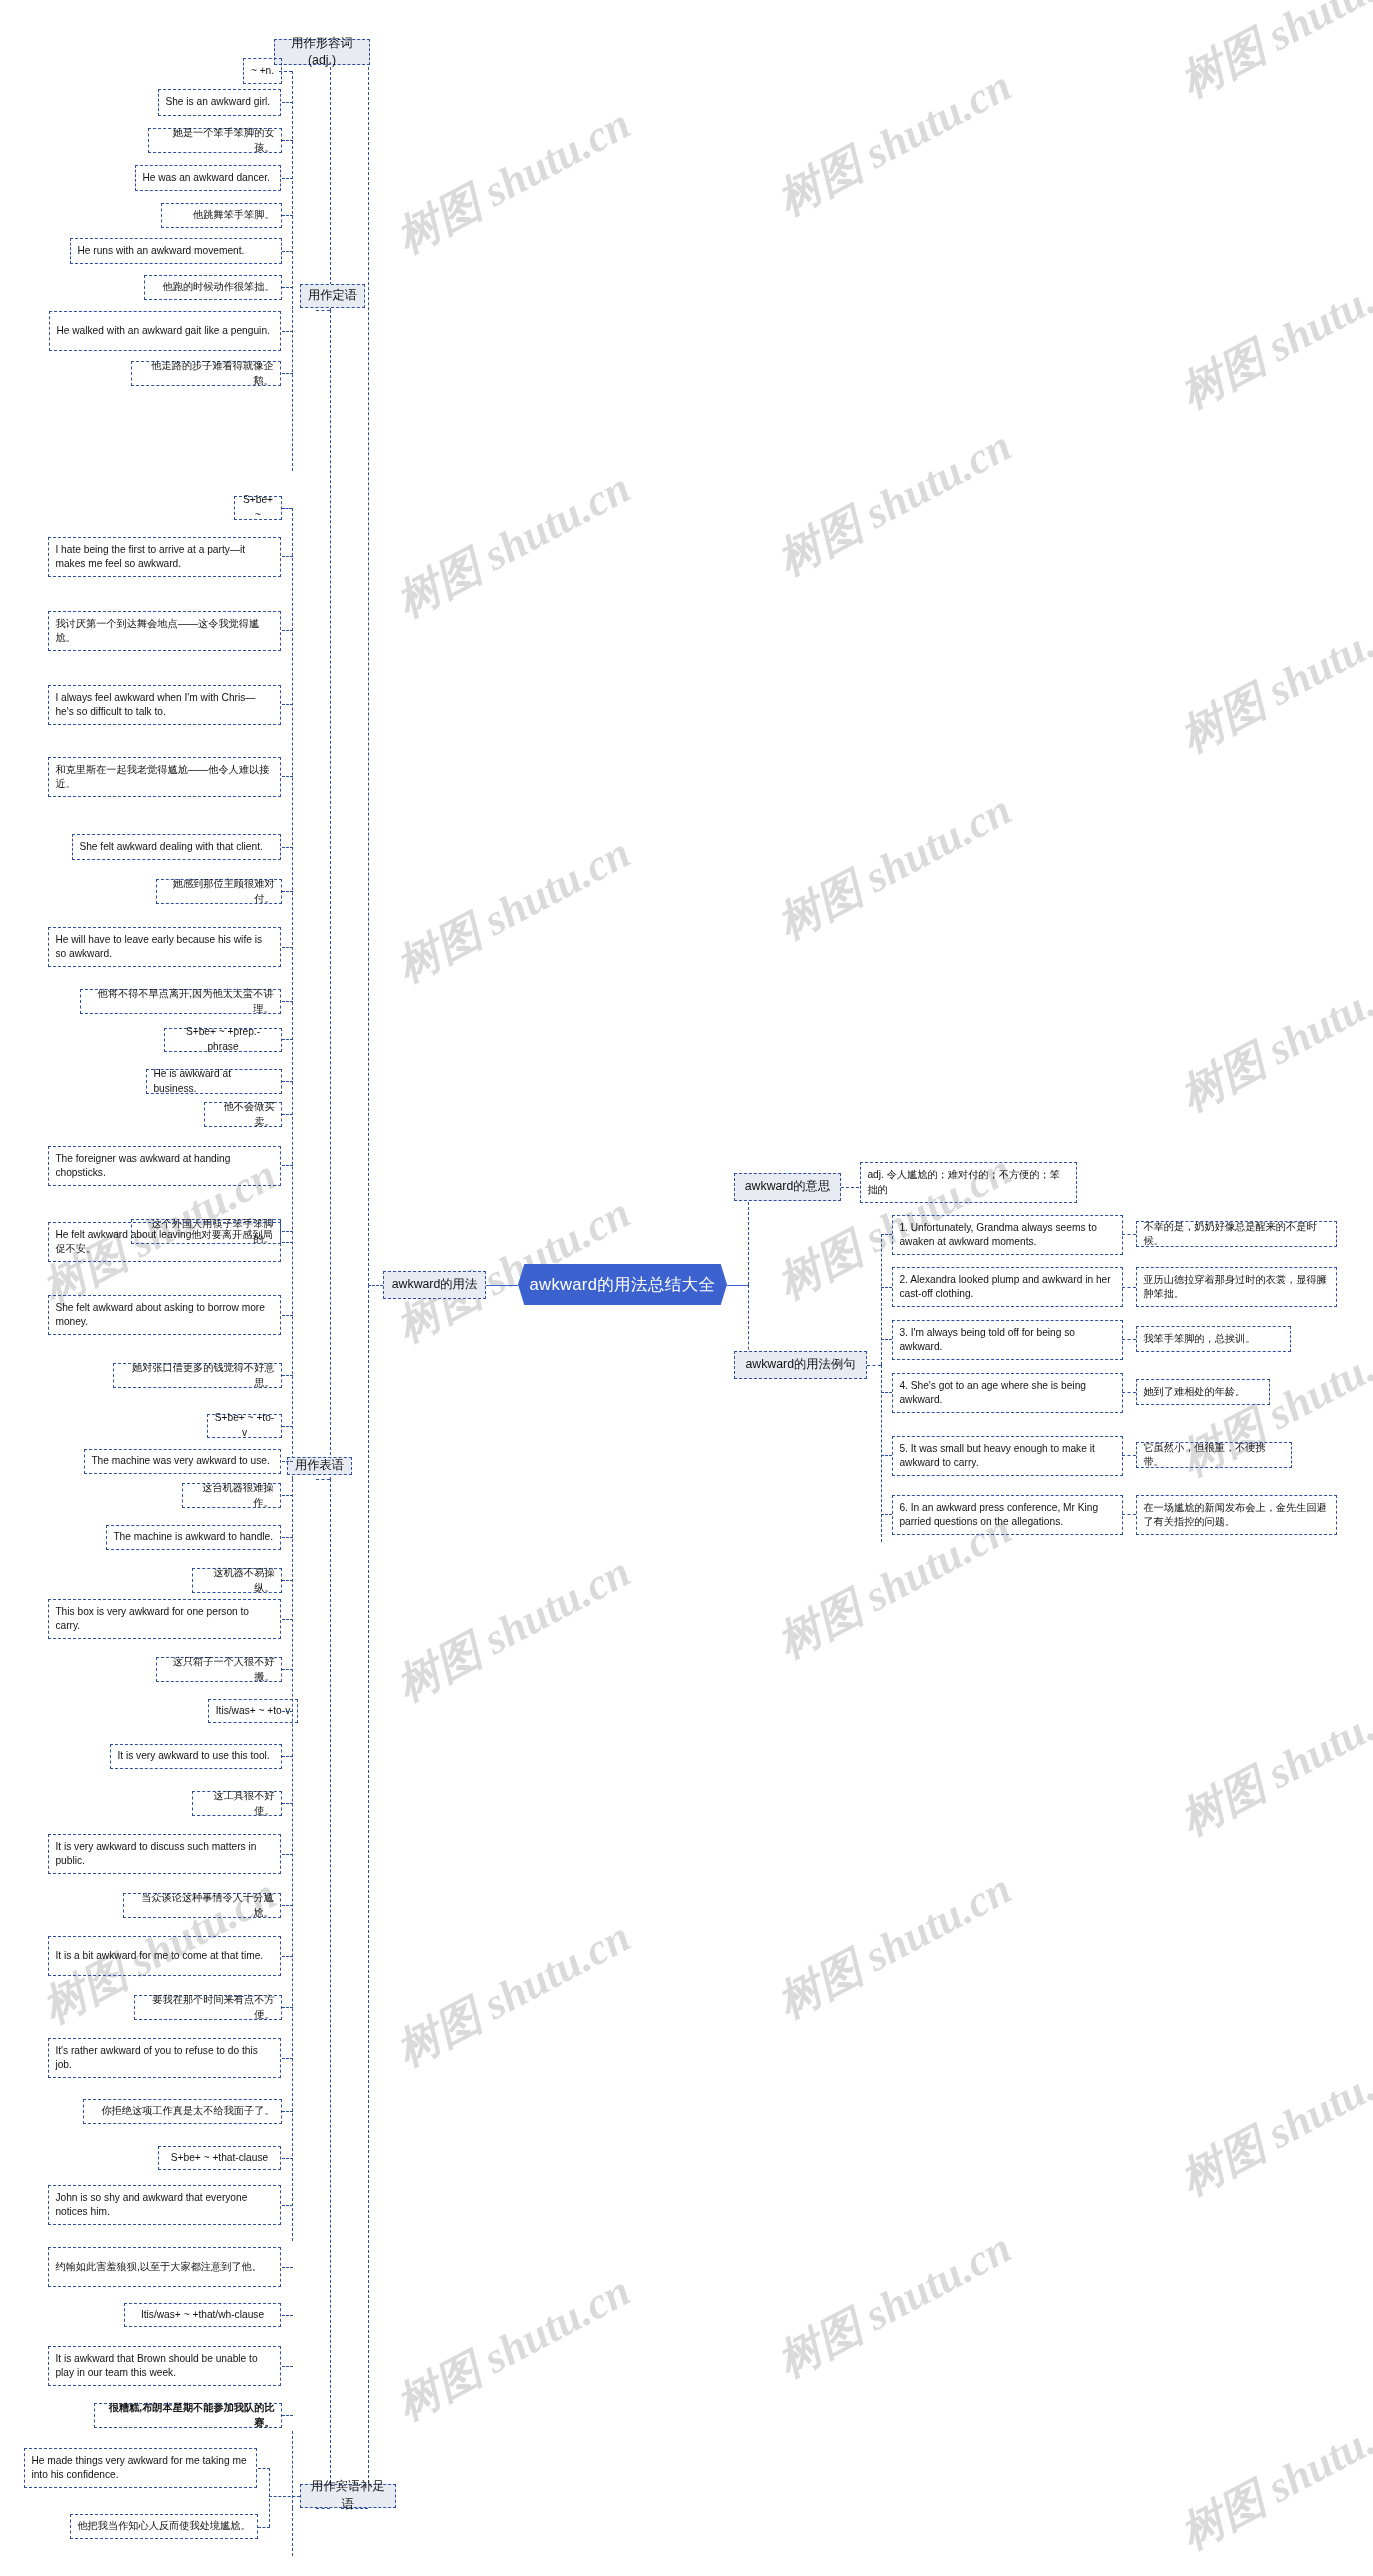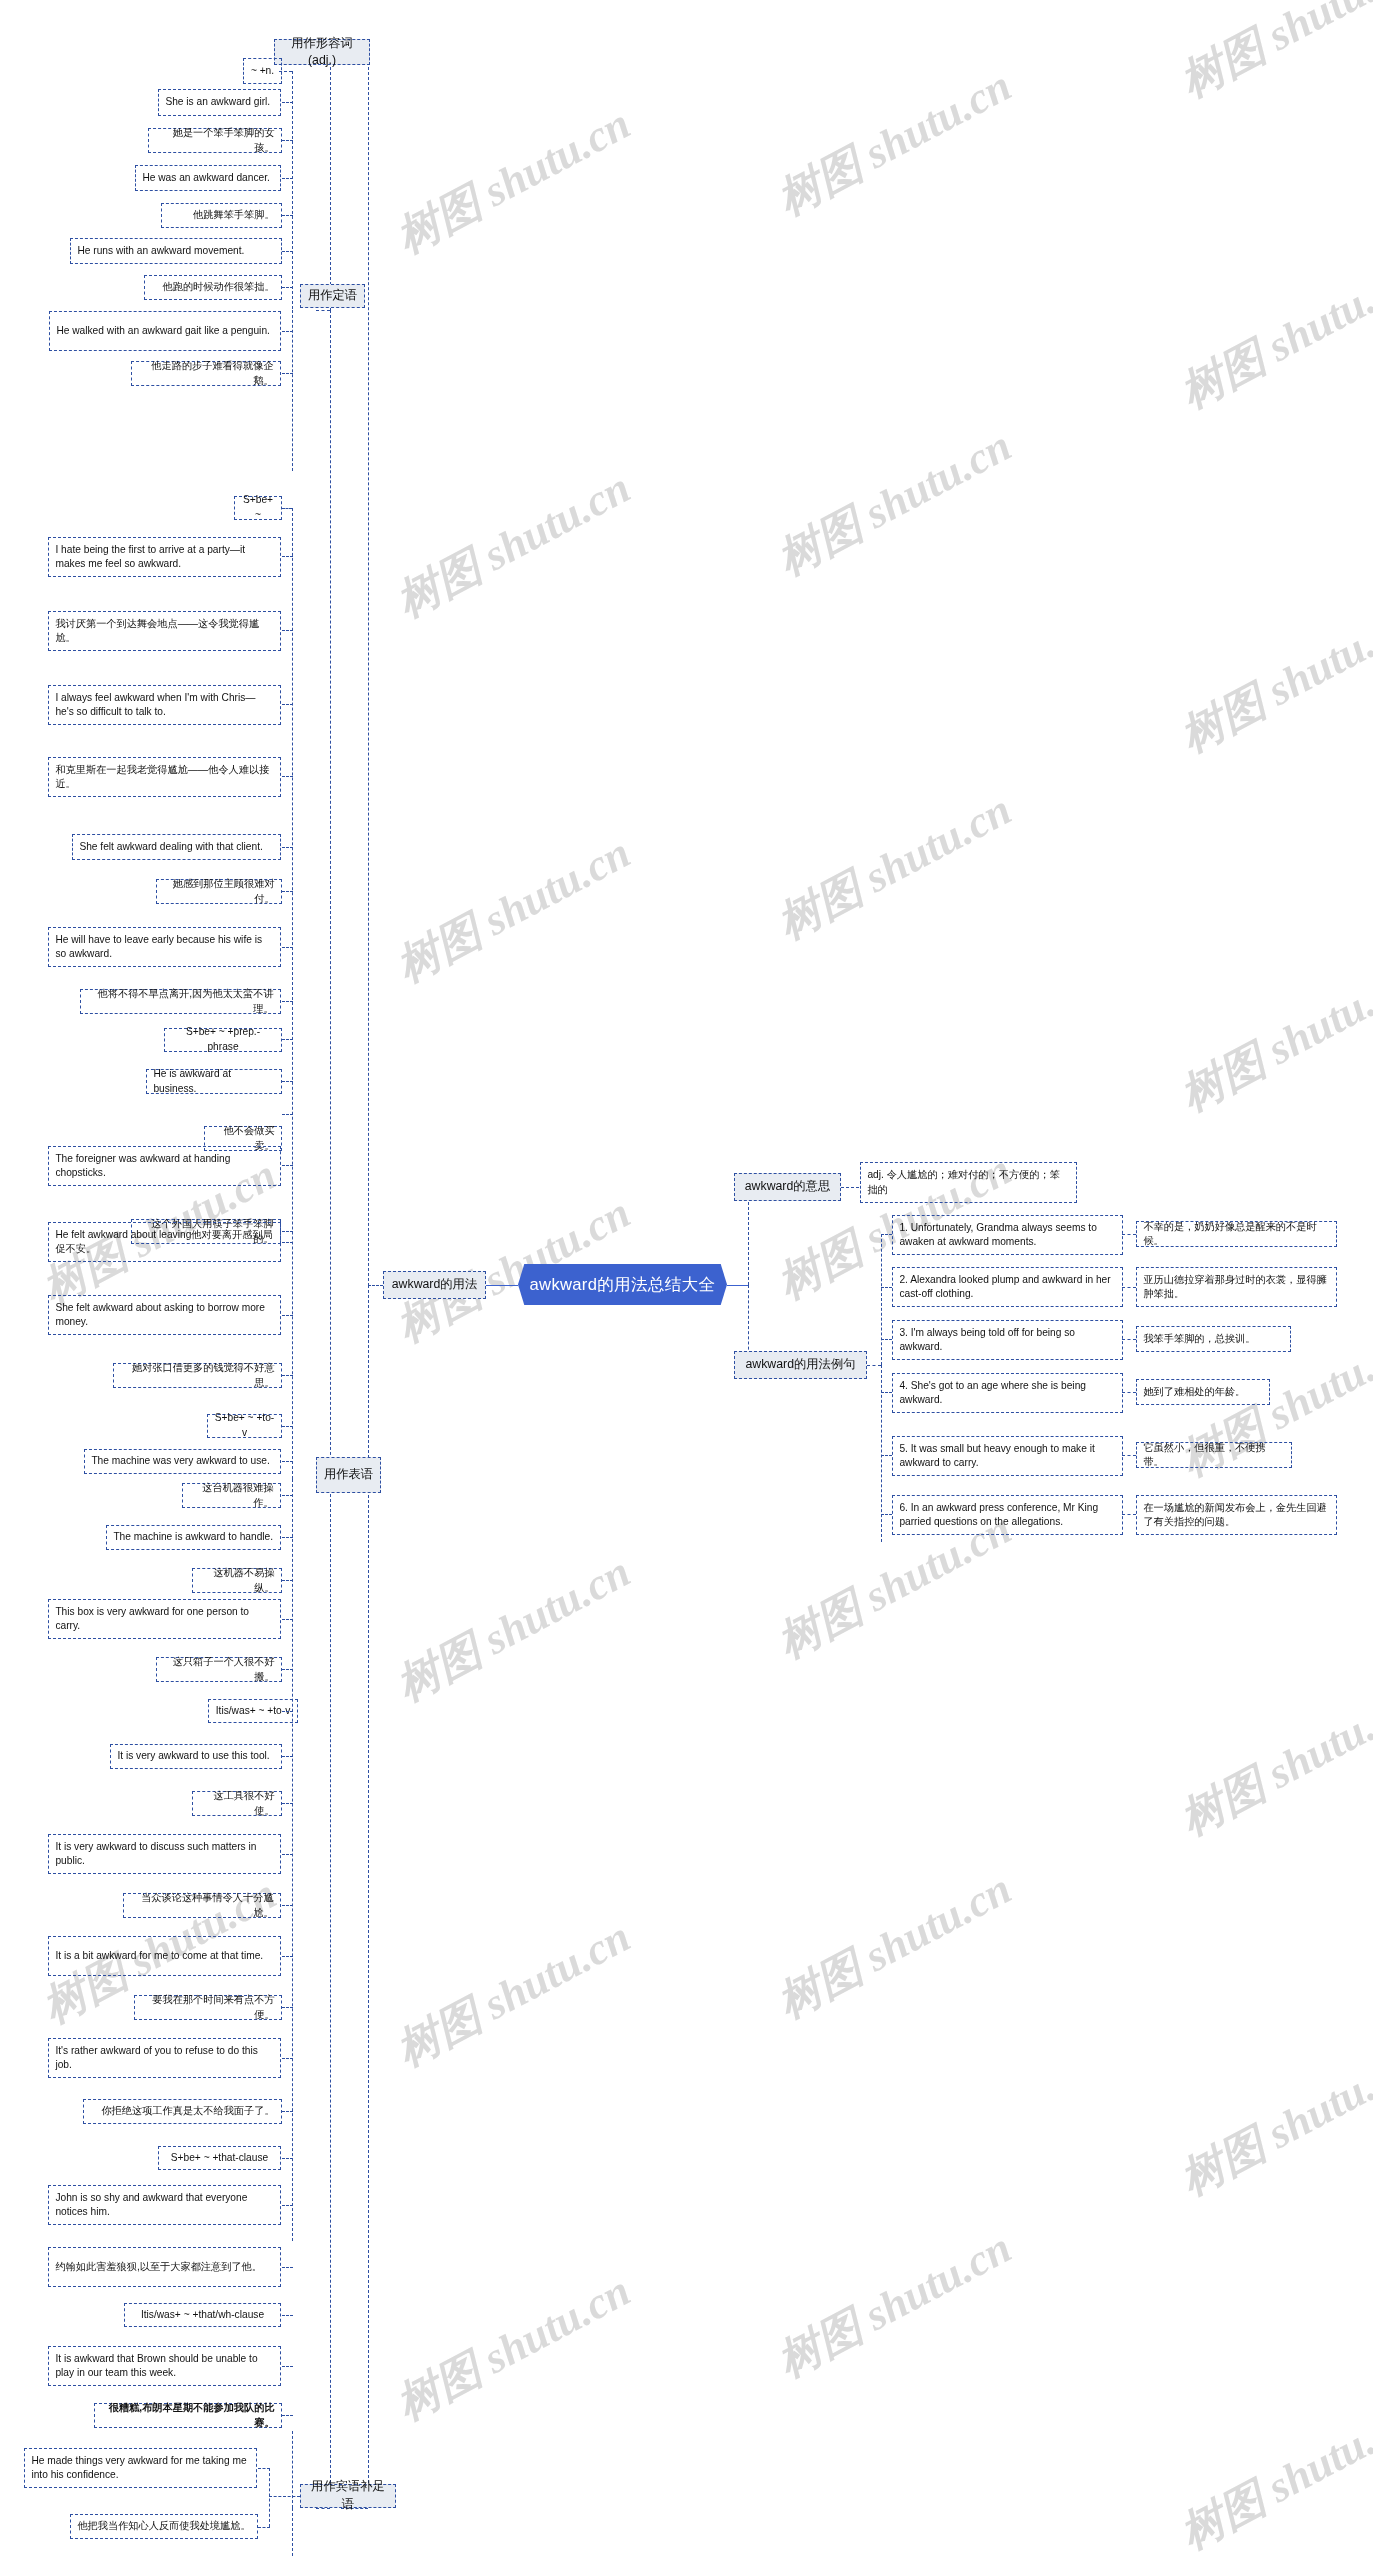--- a/index.html
+++ b/index.html
@@ -126,21 +126,21 @@
   <div class="ln v" style="left:292px;top:508px;height:971px;"></div>
   <div class="ln v" style="left:292px;top:1479px;height:762px;"></div>
 
   <div class="ln v" style="left:292px;top:2431px;height:77px;"></div>
   <div class="ln v" style="left:292px;top:2508px;height:48px;"></div>
 
   <div class="node grey" style="left:274px;top:39px;width:96px;height:26px;">用作形容词(adj.)</div>
 
   <div class="node grey" style="left:300px;top:284px;width:65px;height:23.6px;">用作定语</div>
 
-  <div class="node grey" style="left:316px;top:1457px;width:65px;height:36px;">用作表语</div>
+  <div class="node grey" style="left:287px;top:1457px;width:65px;height:18px;">用作表语</div>
 
   <div class="node grey" style="left:300px;top:2484px;width:96px;height:23.6px;">用作宾语补足语</div>
 
   <div class="node center-text" style="left:243px;top:58px;width:39px;height:26px;">~ +n.</div>
 
   <div class="ln h" style="left:279px;top:71px;width:13.4px;"></div>
 
   <div class="node" style="left:158px;top:89px;width:123px;height:27px;">She is an awkward girl.</div>
   <div class="ln h" style="left:282px;top:102px;width:10.7px;"></div>
 
@@ -191,21 +191,21 @@
 
   <div class="node cn right-text" style="left:80px;top:989px;width:201px;height:25px;">他将不得不早点离开,因为他太太蛮不讲理。</div>
   <div class="ln h" style="left:282px;top:1001px;width:10.7px;"></div>
 
   <div class="node center-text" style="left:164px;top:1028px;width:118px;height:23.6px;">S+be+ ~ +prep.-phrase</div>
   <div class="ln h" style="left:282px;top:1039px;width:10.7px;"></div>
 
   <div class="node" style="left:146px;top:1069px;width:136px;height:25px;">He is awkward at business.</div>
   <div class="ln h" style="left:282px;top:1081px;width:10.7px;"></div>
 
-  <div class="node cn right-text" style="left:204px;top:1102px;width:78px;height:25px;margin-top:24px;">他不会做买卖。</div>
+  <div class="node cn right-text" style="left:204px;top:1102px;width:78px;height:25px;">他不会做买卖。</div>
   <div class="ln h" style="left:282px;top:1114px;width:10.7px;"></div>
 
   <div class="node" style="left:48px;top:1146px;width:233px;height:40px;">The foreigner was awkward at handing chopsticks.</div>
   <div class="ln h" style="left:282px;top:1165px;width:10.7px;"></div>
 
   <div class="node cn right-text" style="left:131px;top:1219px;width:150px;height:25px;">这个外国人用筷子笨手笨脚的。</div>
   <div class="ln h" style="left:282px;top:1231px;width:10.7px;"></div>
 
   <div class="node" style="left:48px;top:1219px;width:233px;height:40px;opacity:0;pointer-events:none;"></div>
 

